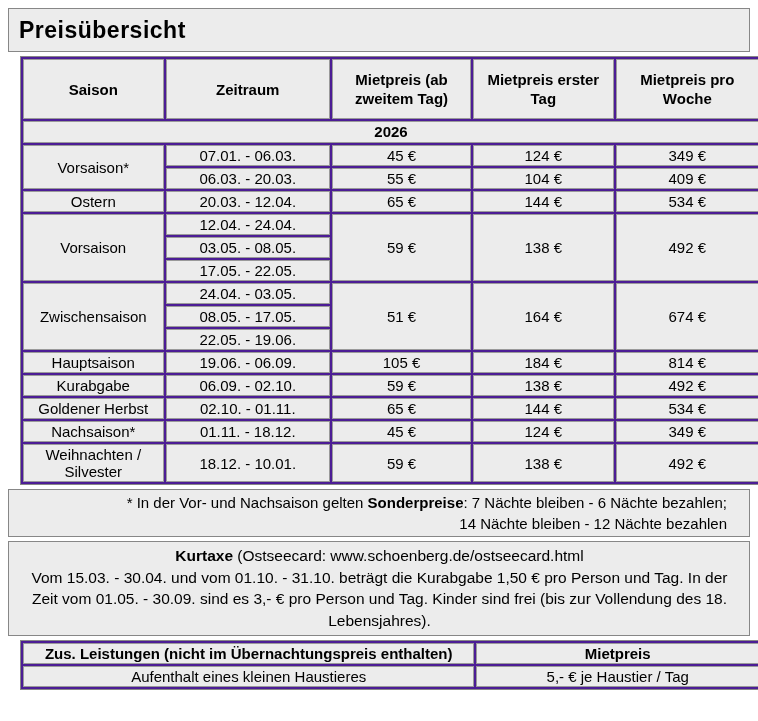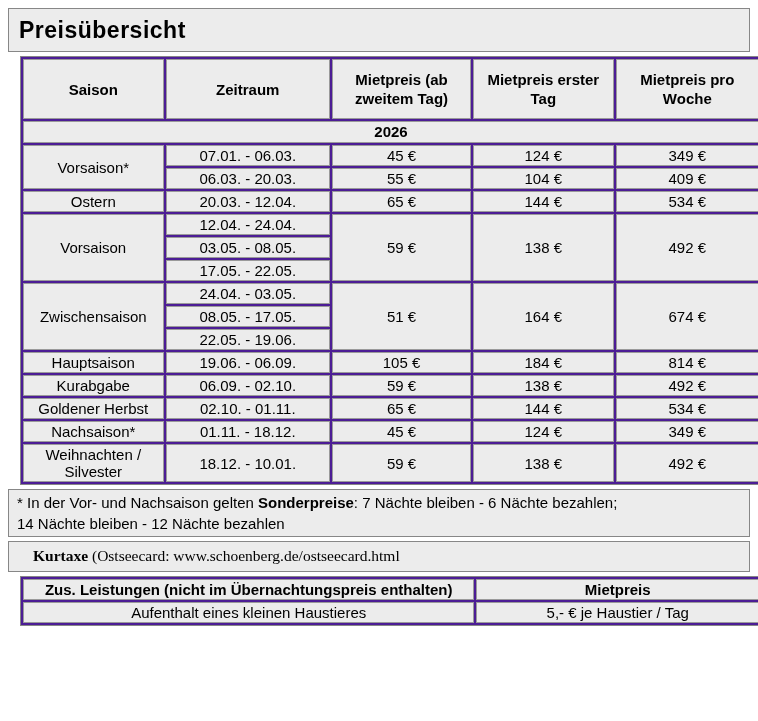--- a/index.html
+++ b/index.html
@@ -64,32 +64,31 @@
   .price-table th.col-head {
     padding: 10px 3px;
     line-height: 19px;
   }
   .year-row th {
     padding: 1px 3px;
     line-height: 18px;
   }
   
   .note-box {
-    text-align: left;
+    text-align: right;
     font-size: 15px;
     line-height: 21px;
-    padding: 2px 8px;
+    padding: 2px 22px;
   }
   
   .kurtaxe-box {
     font-size: 15.5px;
     line-height: 21.5px;
-    padding: 3px 8px 4px 24px;
-    text-align: left;
-    font-family: Liberation Serif, serif;
+    padding: 3px 8px 4px 9px;
+    text-align: center;
   }
   
   .services-table td, .services-table th {
     text-align: center;
     padding: 1px 6px;
   }
   b { font-weight: bold; }
 </style>
 </head>
 <body>
@@ -210,20 +209,21 @@
     </tbody>
   </table>
 
   <div class="box note-box">
     <div><span>* In der Vor- und Nachsaison gelten </span><b>Sonderpreise</b><span>: 7 Nächte bleiben - 6 Nächte bezahlen;</span></div>
     <div>14 Nächte bleiben - 12 Nächte bezahlen</div>
   </div>
 
   <div class="box kurtaxe-box">
     <div><b>Kurtaxe</b><span> (Ostseecard: www.schoenberg.de/ostseecard.html</span></div>
+    <div>Vom 15.03. - 30.04. und vom 01.10. - 31.10. beträgt die Kurabgabe 1,50 € pro Person und Tag. In der Zeit vom 01.05. - 30.09. sind es 3,- € pro Person und Tag. Kinder sind frei (bis zur Vollendung des 18. Lebensjahres).</div>
   </div>
 
   <table class="services-table">
     <colgroup>
       <col style="width:61.5%">
       <col style="width:38.5%">
     </colgroup>
     <thead>
       <tr>
         <th>Zus. Leistungen (nicht im Übernachtungspreis enthalten)</th>

